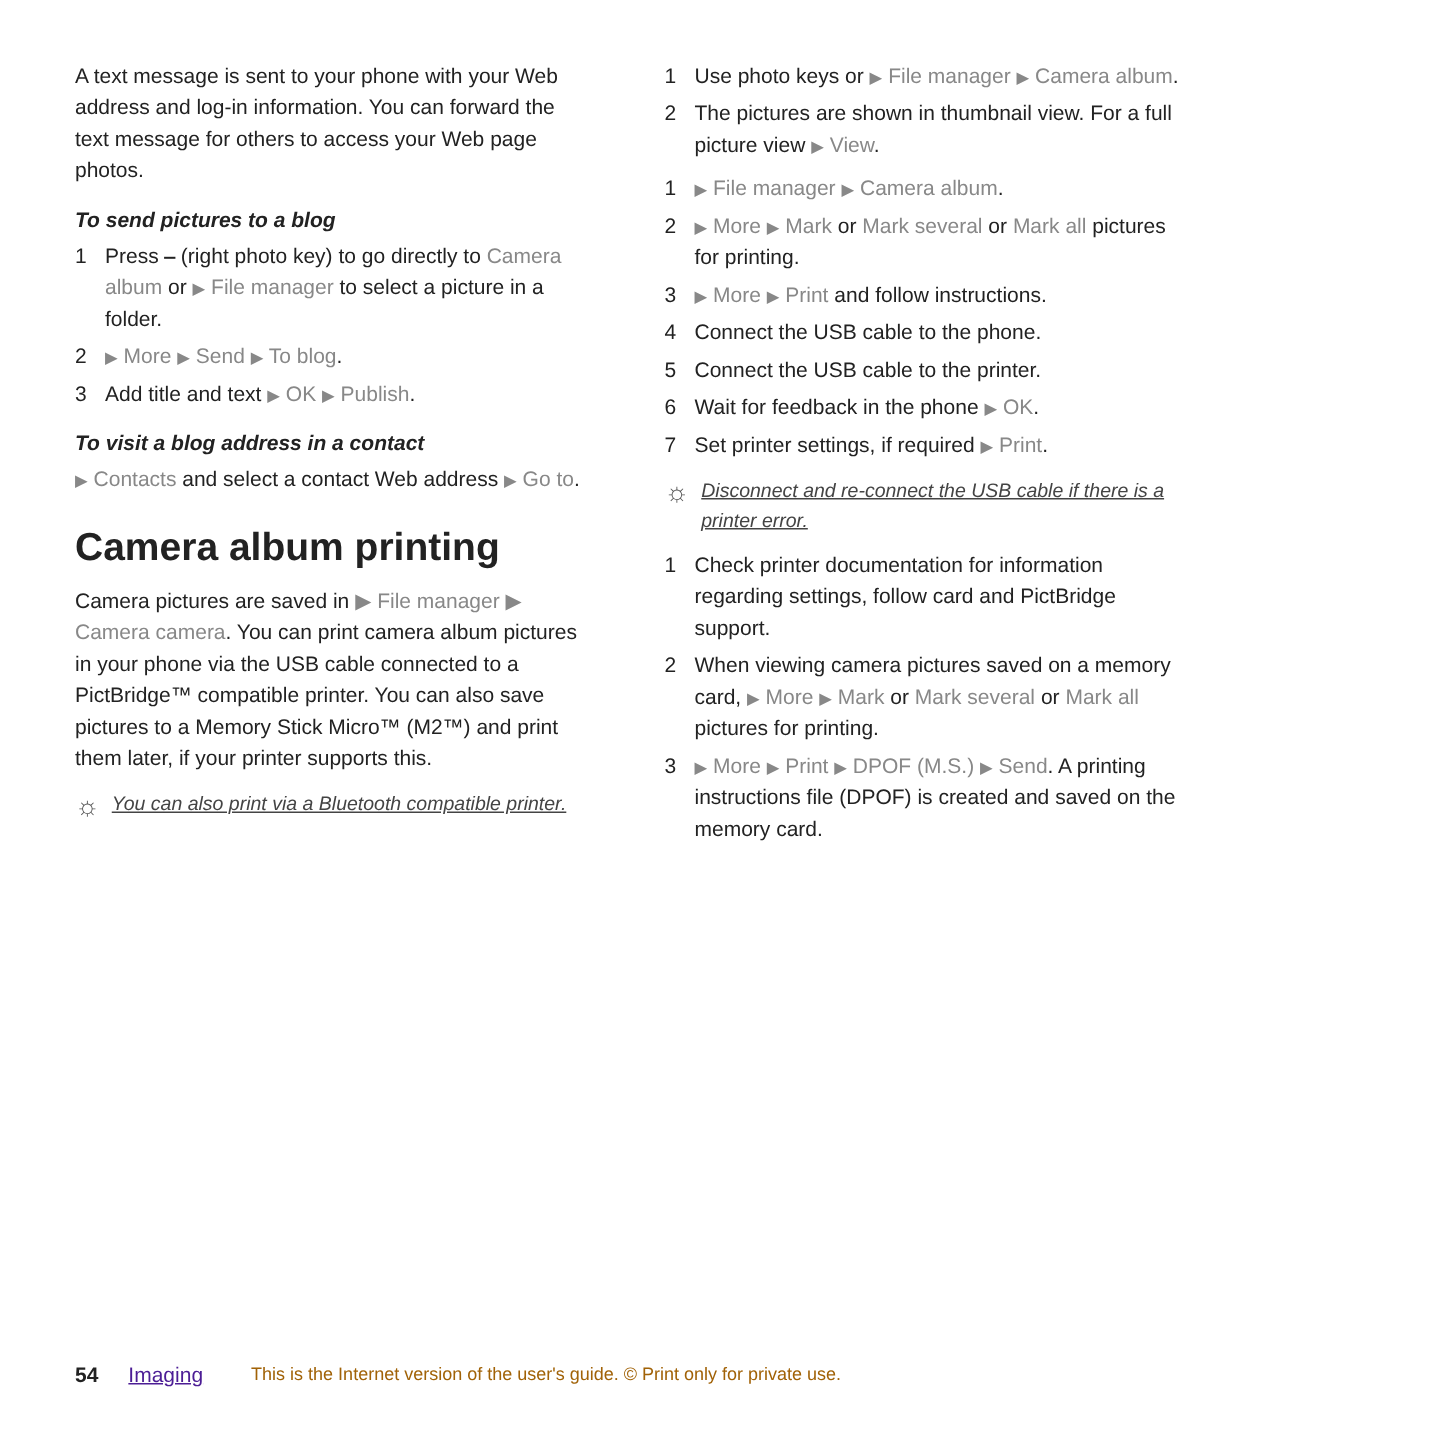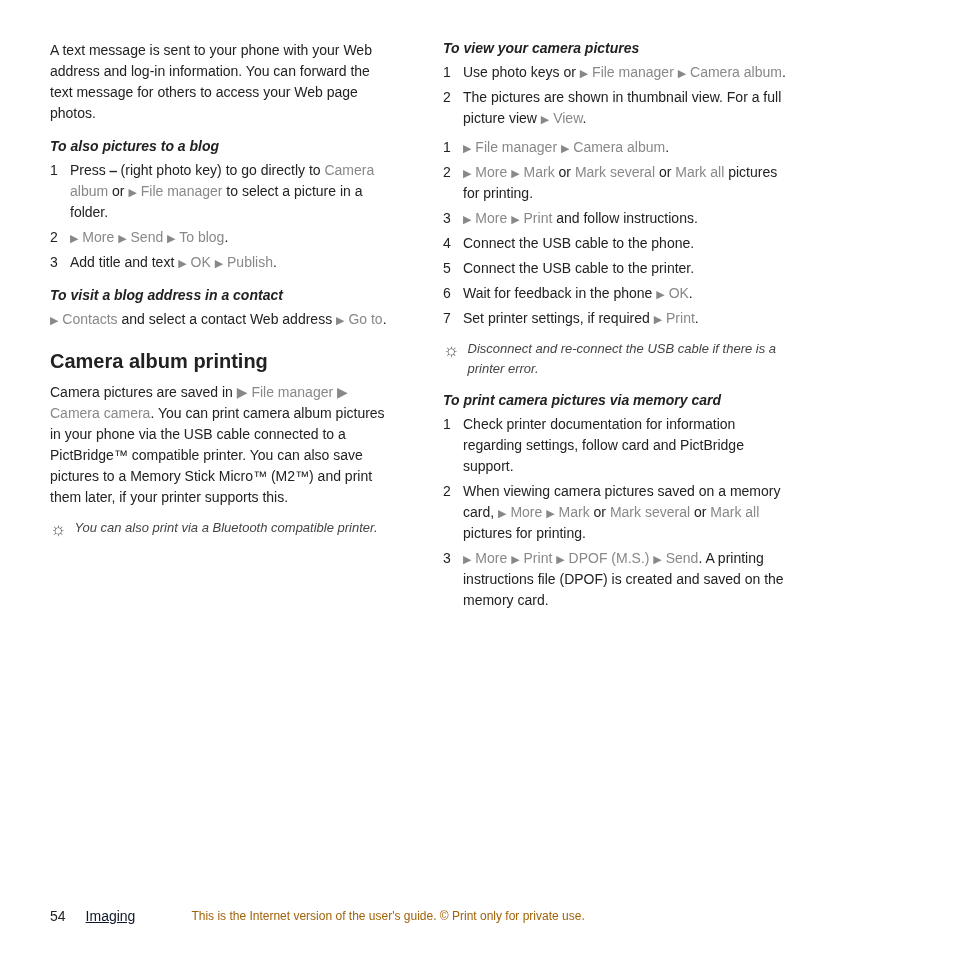--- a/index.html
+++ b/index.html
@@ -58,21 +58,21 @@
       line-height: 1.5;
     }
     .num {
       font-weight: normal;
       min-width: 14px;
     }
     .li-content {
       flex: 1;
     }
     .chapter-title {
-      font-size: 20px;
+      font-size: 26px;
       font-weight: bold;
       margin: 18px 0 8px 0;
       line-height: 1.3;
     }
     .tip-box {
       display: flex;
       align-items: flex-start;
       gap: 8px;
       margin: 10px 0;
     }
@@ -80,58 +80,59 @@
       font-size: 18px;
       color: #555;
       margin-top: 1px;
       flex-shrink: 0;
     }
     .tip-text {
       font-style: italic;
       color: #444;
       line-height: 1.5;
       font-size: 13px;
+      text-decoration: underline;
     }
     .footer {
       display: flex;
       justify-content: flex-start;
       align-items: center;
       border-top: none;
       margin-top: 20px;
       padding-top: 10px;
     }
     .footer-page {
       font-size: 14px;
       color: #222;
-      font-weight: normal;
+      font-weight: bold;
       margin-right: 20px;
     }
     .footer-section {
       font-size: 14px;
-      color: #0f172a;
-      margin-right: 56px;
+      color: #4c1d95;
+      margin-right: 32px;
       text-decoration: underline;
     }
     .footer-copyright {
       font-size: 12px;
       color: #a16207;
     }
     .arrow { font-size: 11px; color: #888; }
   </style>
 </head>
 <body>
 
 <div class="page">
   <div class="content-area">
 
     <div class="left-col">
 
       <p>A text message is sent to your phone with your Web address and log-in information. You can forward the text message for others to access your Web page photos.</p>
 
-      <div class="section-title">To also pictures to a blog</div>
+      <div class="section-title">To send pictures to a blog</div>
 
       <ol class="numbered-list">
         <li>
           <span class="num">1</span>
           <span class="li-content">
             Press <span style="font-weight:bold;">⎯</span> (right photo key) to go directly to <span class="link">Camera album</span> or <span class="arrow">▶</span> <span class="link">File manager</span> to select a picture in a folder.
           </span>
         </li>
         <li>
           <span class="num">2</span>
@@ -159,21 +160,20 @@
 
       <div class="tip-box">
         <span class="tip-icon">☼</span>
         <span class="tip-text">You can also print via a Bluetooth compatible printer.</span>
       </div>
 
     </div>
 
     <div class="right-col">
 
-      <div class="section-title">To view your camera pictures</div>
 
       <ol class="numbered-list">
         <li>
           <span class="num">1</span>
           <span class="li-content">
             Use photo keys or <span class="arrow">▶</span> <span class="link">File manager</span> <span class="arrow">▶</span> <span class="link">Camera album</span>.
           </span>
         </li>
         <li>
           <span class="num">2</span>
@@ -223,21 +223,20 @@
             Set printer settings, if required <span class="arrow">▶</span> <span class="link">Print</span>.
           </span>
         </li>
       </ol>
 
       <div class="tip-box">
         <span class="tip-icon">☼</span>
         <span class="tip-text">Disconnect and re-connect the USB cable if there is a printer error.</span>
       </div>
 
-      <div class="section-title">To print camera pictures via memory card</div>
 
       <ol class="numbered-list">
         <li>
           <span class="num">1</span>
           <span class="li-content">
             Check printer documentation for information regarding settings, follow card and PictBridge support.
           </span>
         </li>
         <li>
           <span class="num">2</span>

